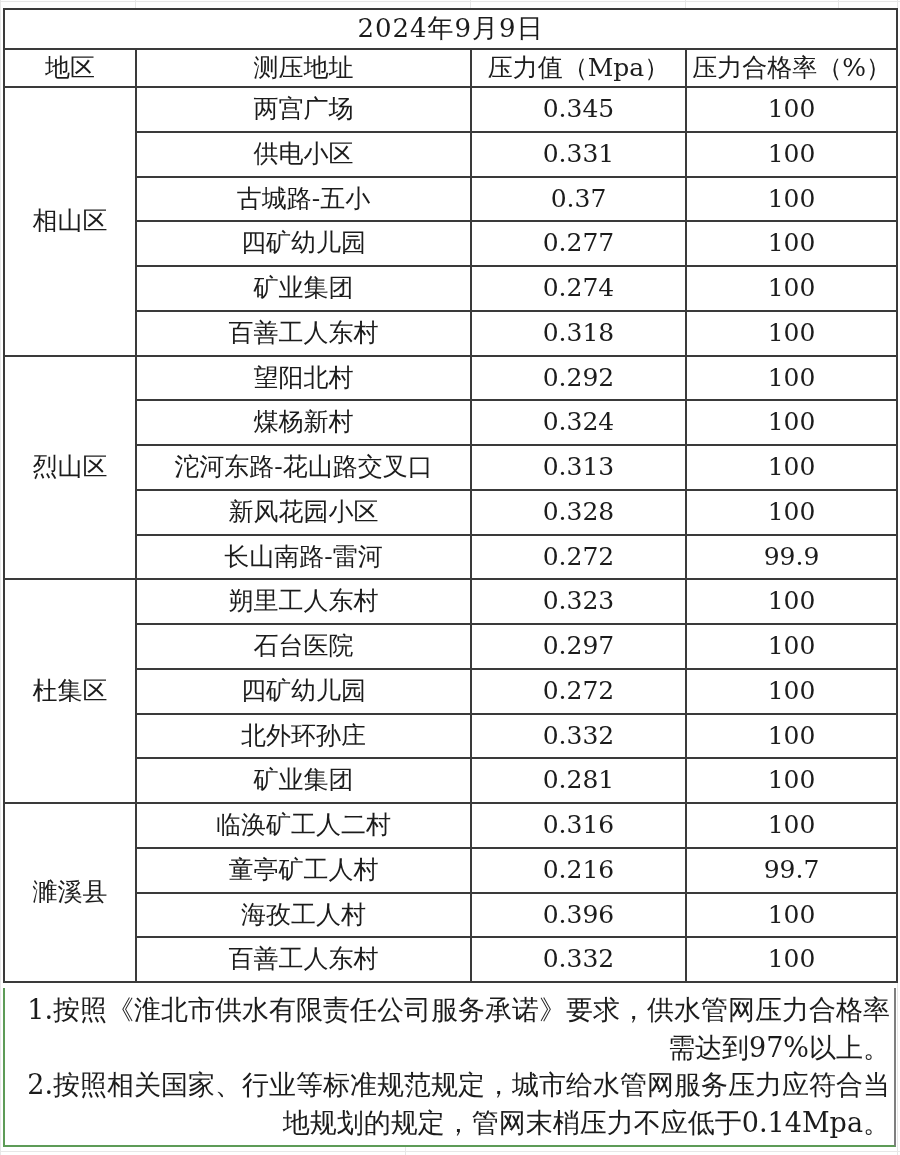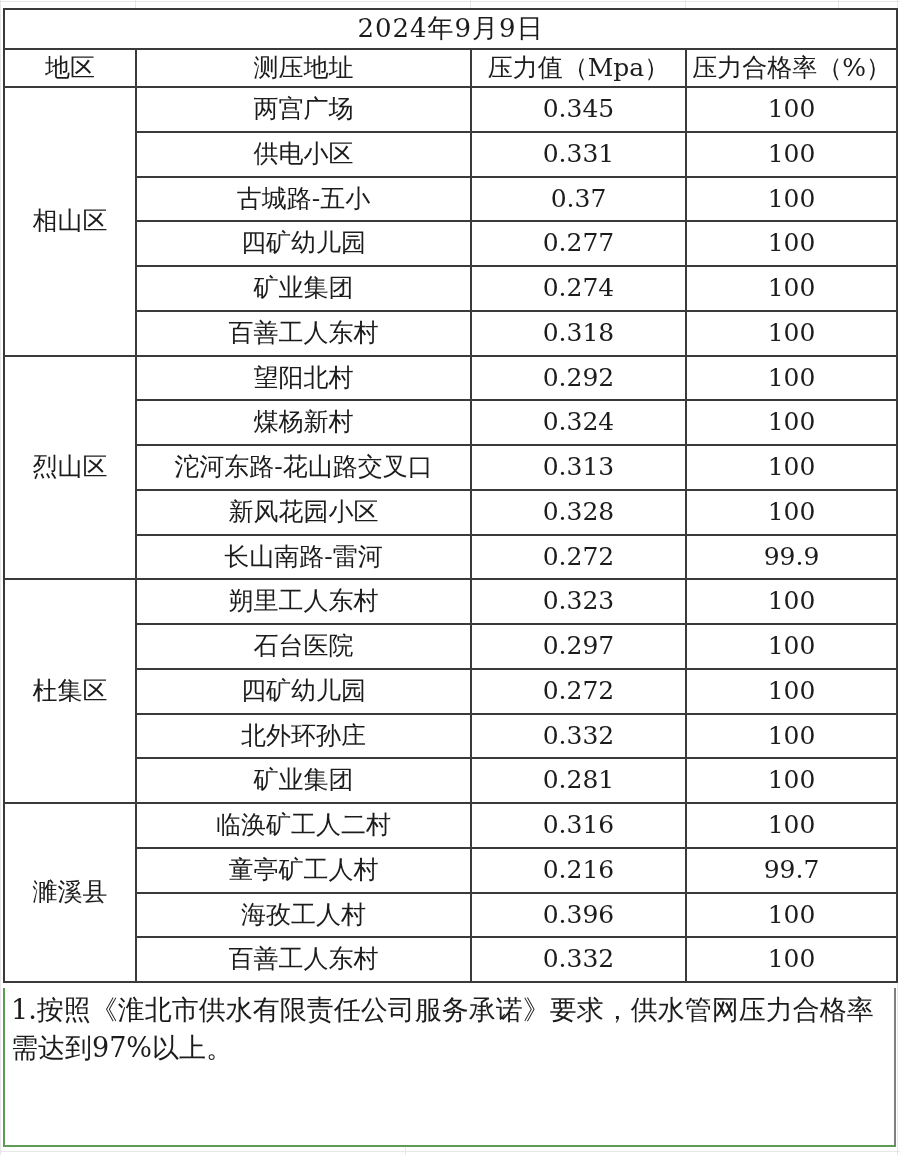--- a/index.html
+++ b/index.html
@@ -62,21 +62,21 @@
     border-left: 2px solid var(--selection_green);
     border-bottom: 2px solid var(--selection_green);
     border-right: 2px solid var(--notes_right);
     z-index: 1;
     padding: 3px 4px 0 6px;
   }
   .notes-box p {
     margin: 0;
     font-size: 27px;
     line-height: 37.5px;
-    text-align: left;
+    text-align: right;
     word-break: break-all;
   }
 </style>
 </head>
 <body>
 
 <div class="grid-faint v-edge-left"></div>
 <div class="grid-faint v-edge-right"></div>
 <div class="grid-faint h-top"></div>
 <div class="grid-faint h-bottom"></div>
@@ -211,13 +211,14 @@
   <tr class="data-row">
     <td>百善工人东村</td>
     <td>0.332</td>
     <td>100</td>
   </tr>
 </tbody>
   </table>
 
 <div class="notes-box">
   <p>1.按照《淮北市供水有限责任公司服务承诺》要求，供水管网压力合格率需达到97%以上。</p>
+  <p>2.按照相关国家、行业等标准规范规定，城市给水管网服务压力应符合当地规划的规定，管网末梢压力不应低于0.14Mpa。</p>
 </div>
 
 </body></html>

